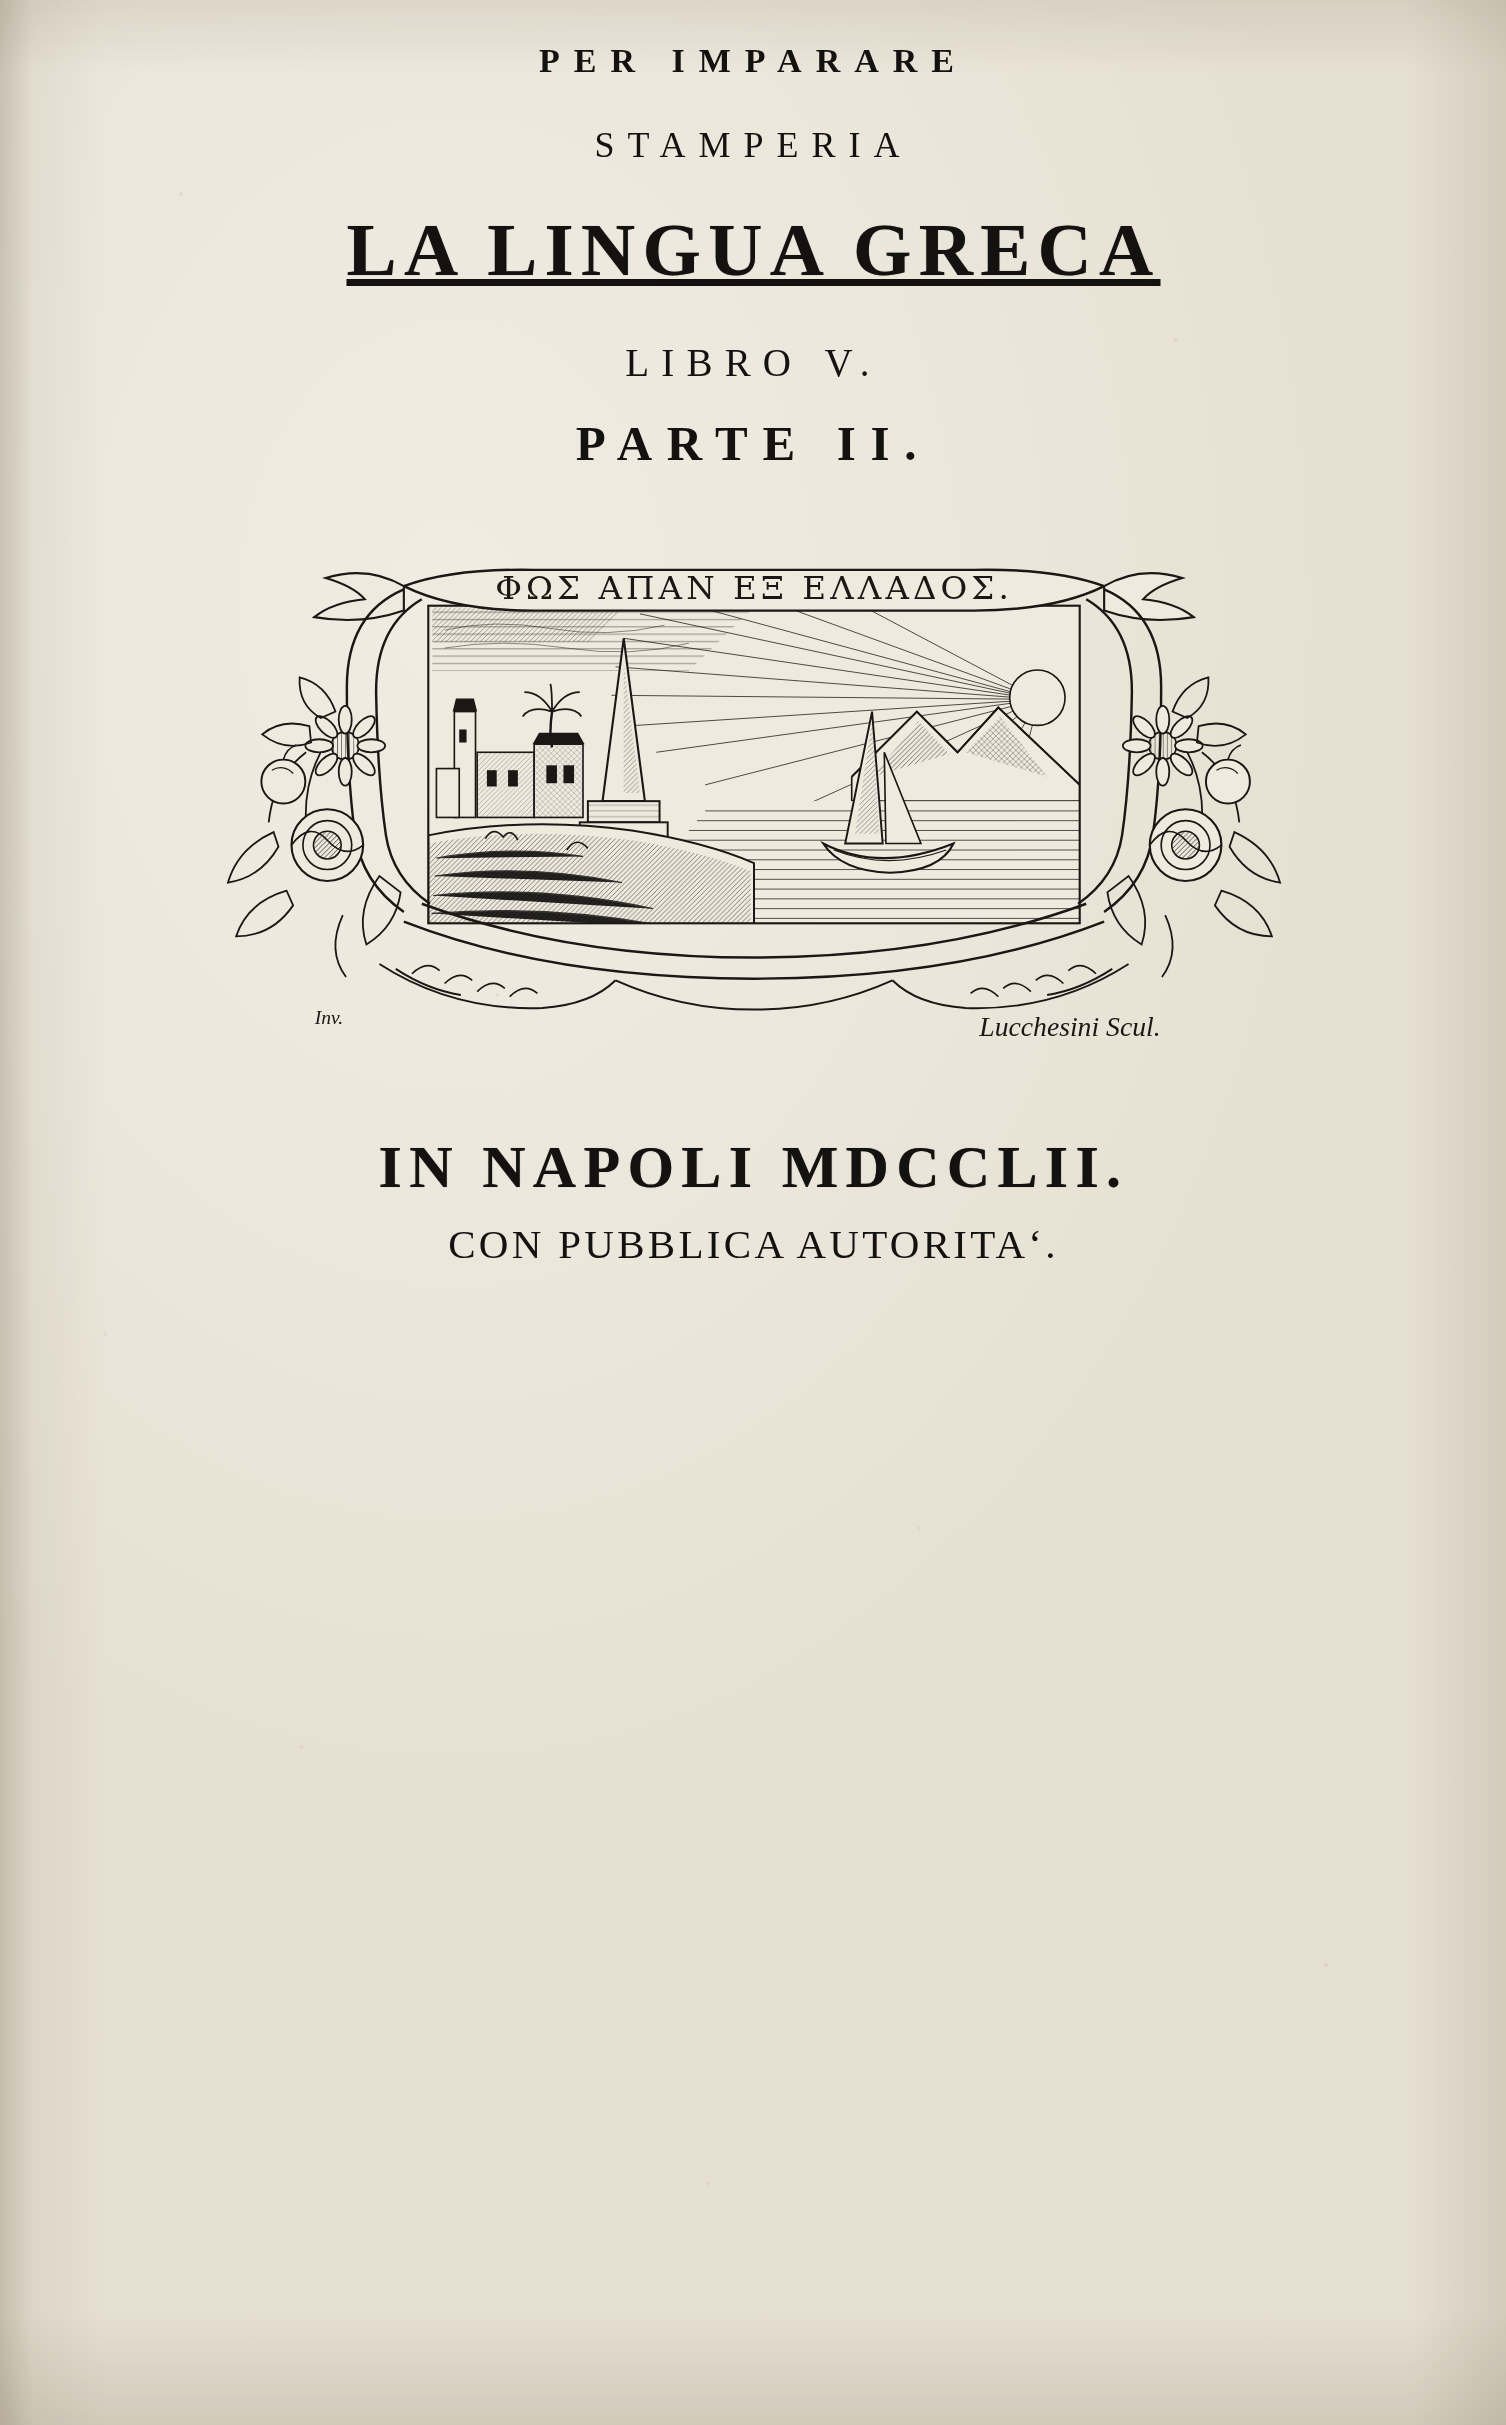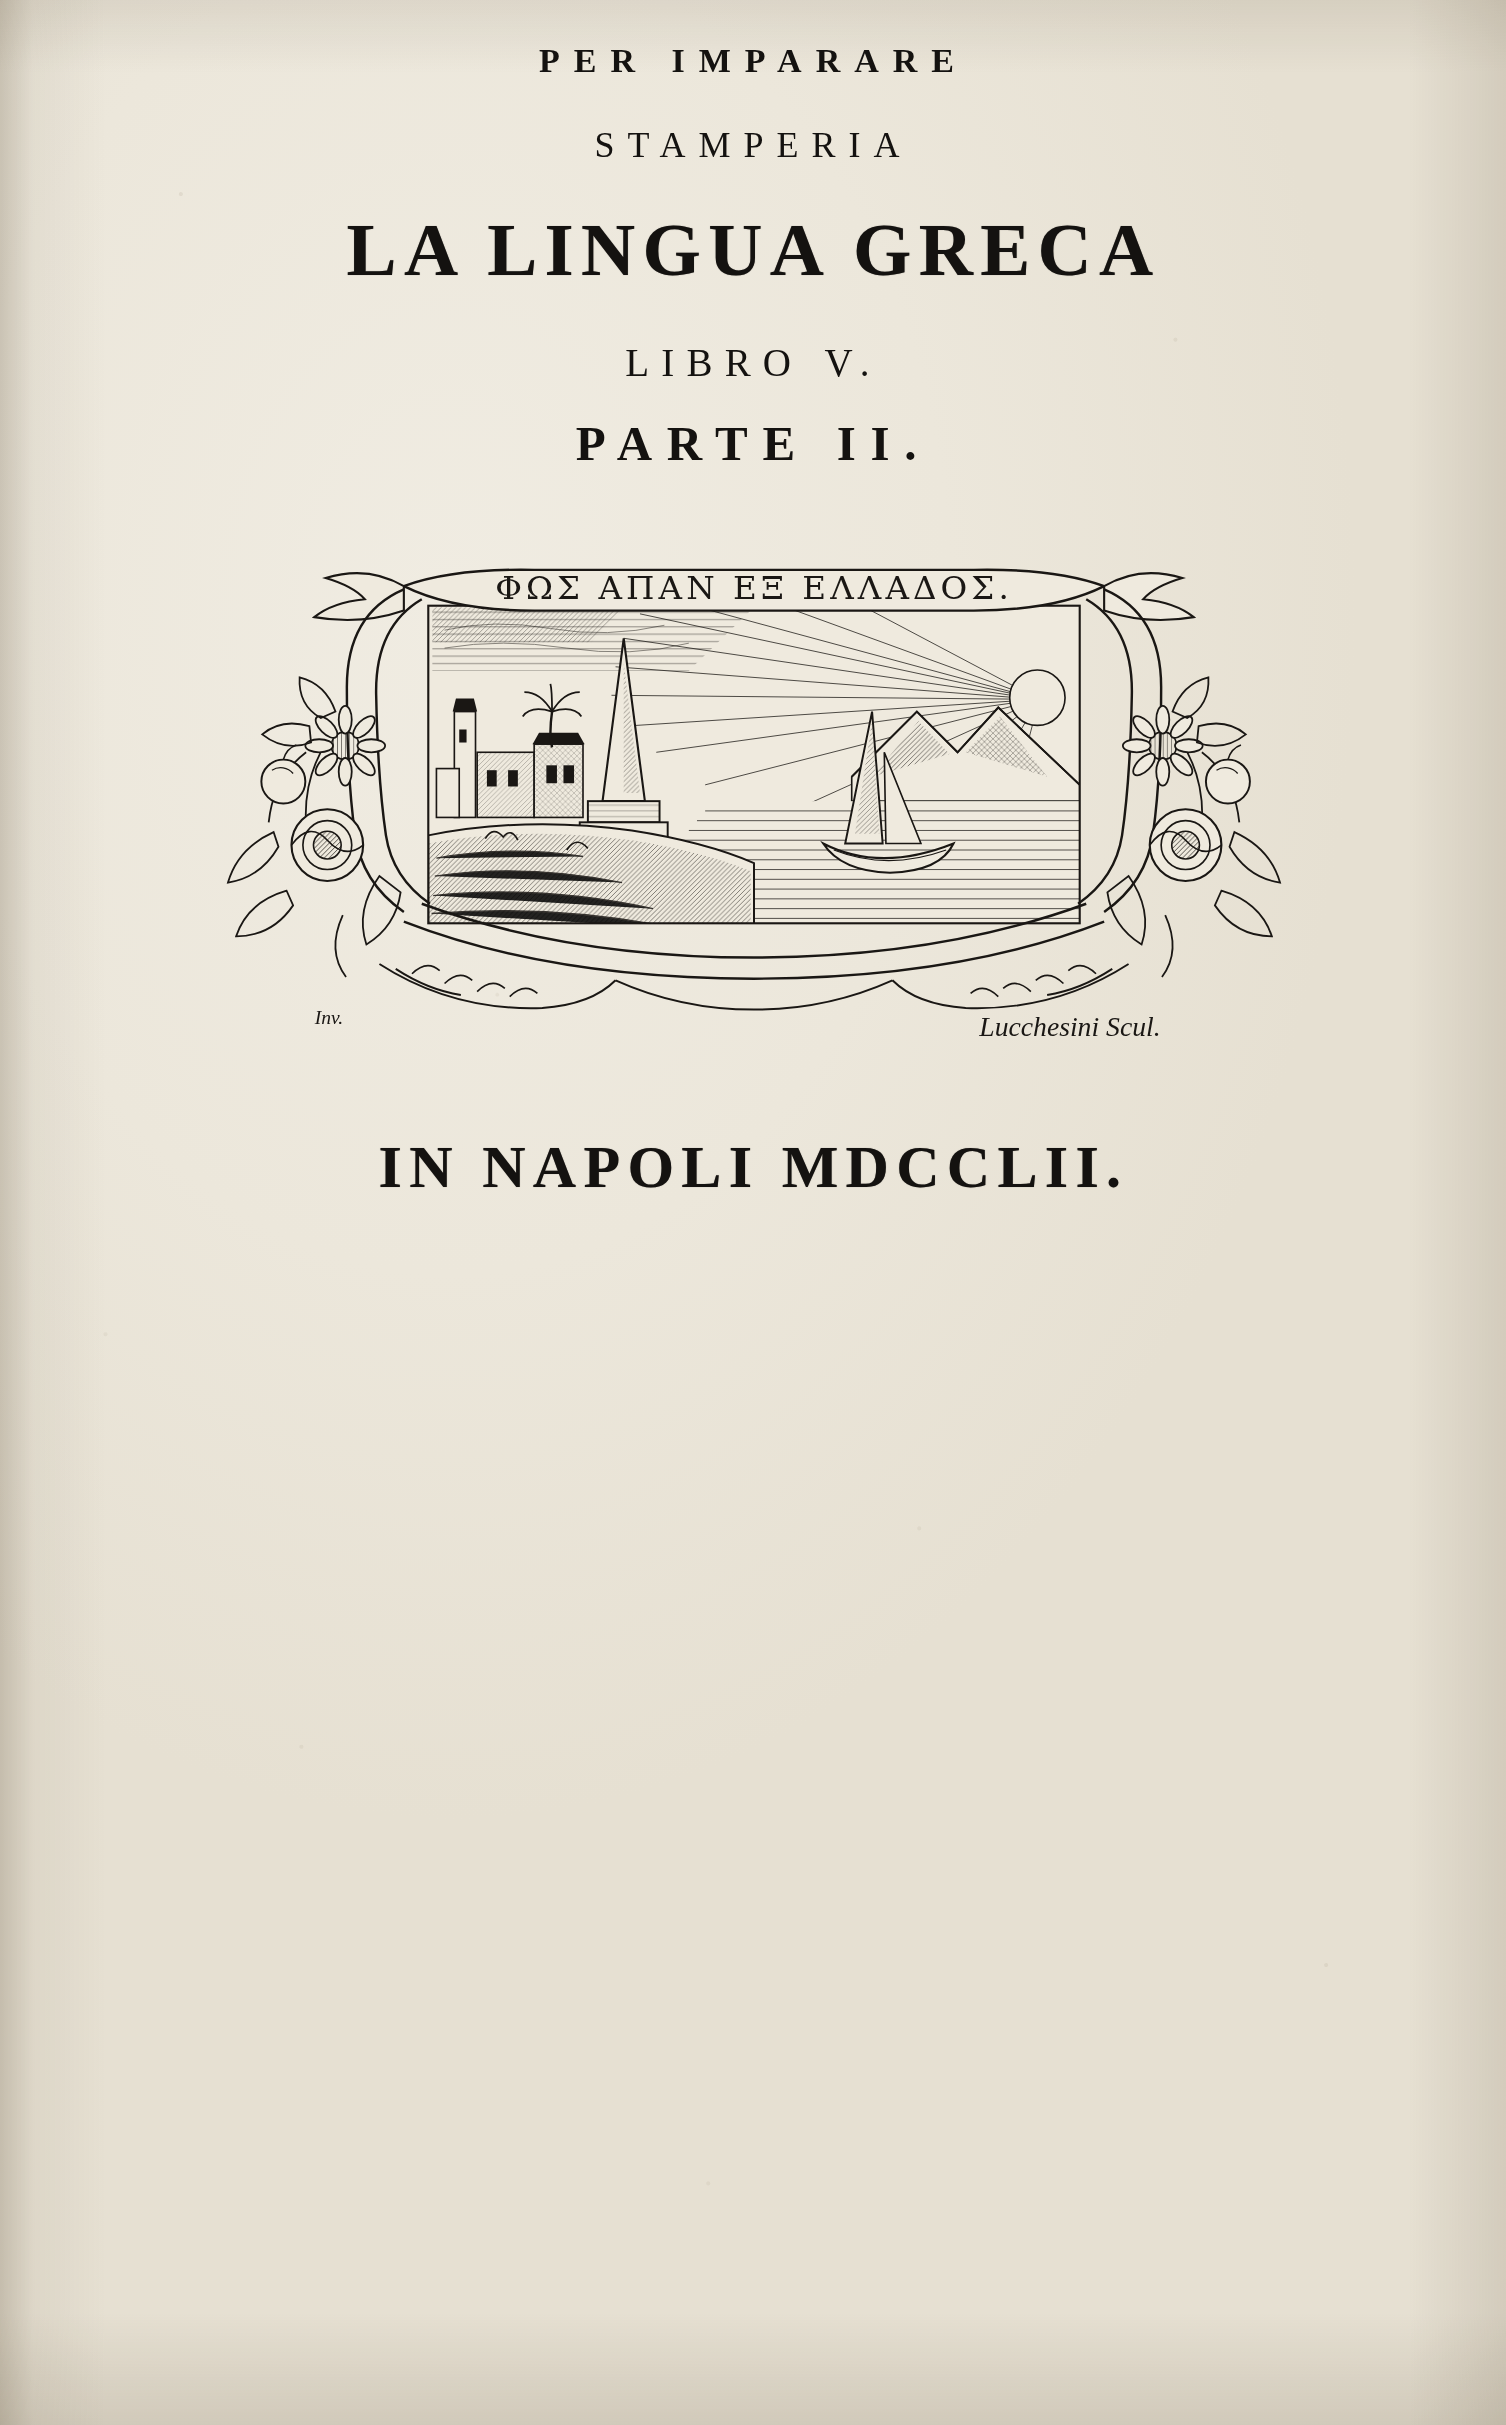--- a/index.html
+++ b/index.html
@@ -77,20 +77,21 @@
     font-size: 36px;
     letter-spacing: 13px;
     font-weight: 400;
   }
   .t-lingua {
     margin-top: 41px;
     font-size: 75px;
     letter-spacing: 7.3px;
     font-weight: 700;
     text-shadow: 0 0 0.8px rgba(20,16,12,0.5);
+    text-decoration: underline;
   }
   .t-trad {
     margin-top: 50px;
     font-size: 42px;
     letter-spacing: 1.2px;
     font-weight: 400;
   }
   .t-libro {
     margin-top: 47px;
     font-size: 39px;
@@ -391,19 +392,20 @@
           </g>
         </g>
 
         <text x="1148" y="648" text-anchor="middle" font-family="Liberation Serif, serif" font-style="italic" font-size="34" fill="#1a1714">Lucchesini Scul.</text>
 
         <text x="238" y="634" text-anchor="middle" font-family="Liberation Serif, serif" font-style="italic" font-size="24" fill="#1a1714">Inv.</text>
       </svg>
     </div>
 
     <div class="line t-imprint">IN NAPOLI MDCCLII.</div>
+    <div class="line t-authority">CON PUBBLICA AUTORITA‘.</div>
 
   </div>
 
   <div class="grain"></div>
   <div class="edge-shadow"></div>
 </div>
 
 
 </body></html>

